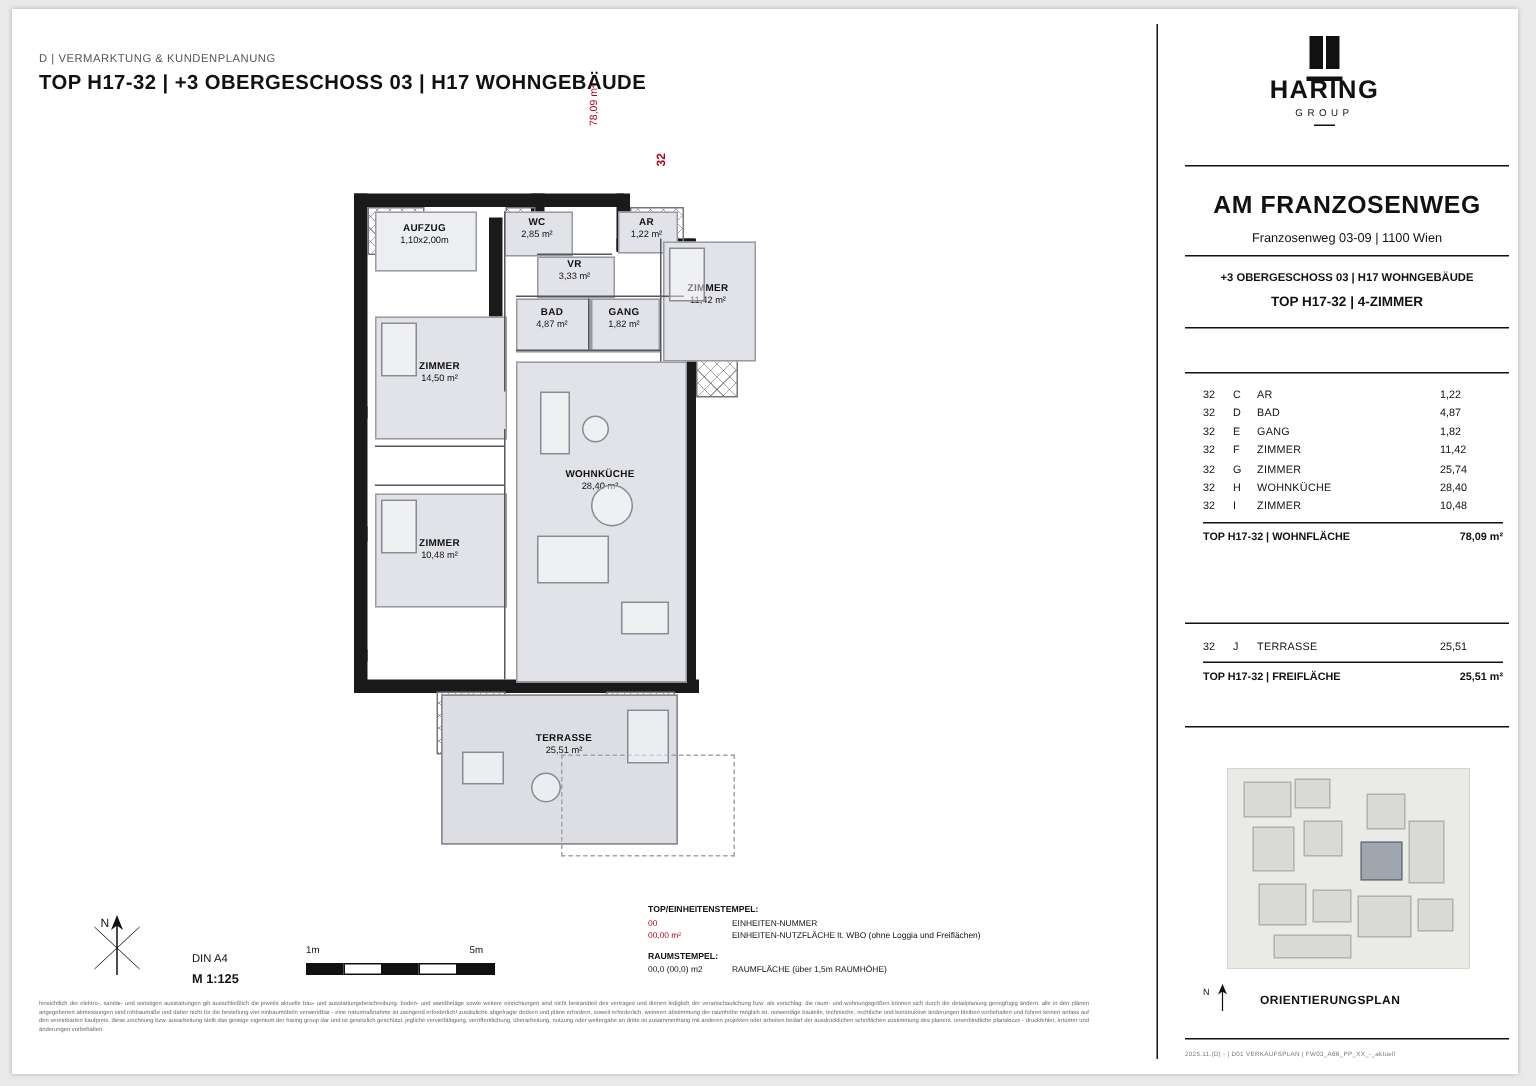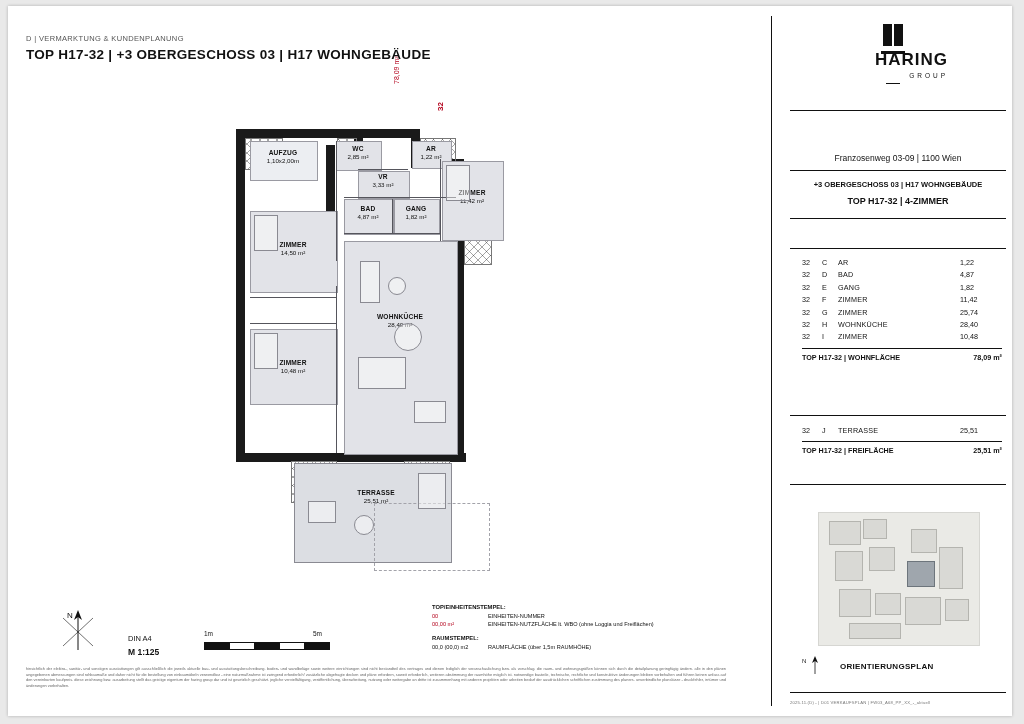--- a/index.html
+++ b/index.html
@@ -55,21 +55,21 @@
   
   .legend{position:absolute;left:424px;top:597px;width:290px;font-size:5.6px;color:#111;line-height:1.5;}
   .legend .t{font-weight:bold;font-size:5.8px;}
   .legend .red{color:#b3001b;}
   .legend .row{display:flex;}
   .legend .c1{width:56px;}
   .disclaimer{position:absolute;left:18px;top:660px;width:700px;font-size:3.9px;color:#666;line-height:1.45;text-align:justify;}
 
   
   .right{position:absolute;left:772px;top:0;width:236px;height:710px;}
-  .logo{position:absolute;left:58px;top:18px;width:110px;text-align:right;}
+  .logo{position:absolute;left:48px;top:18px;width:110px;text-align:center;}
   .logo .mark{display:flex;justify-content:center;gap:2px;margin-bottom:4px;}
   .logo .mark i{display:block;width:9px;height:22px;background:#111;}
   .logo .bar{position:absolute;left:50%;top:27px;transform:translateX(-50%);width:24px;height:3px;background:#111;}
   .logo .name{font-size:17px;font-weight:bold;letter-spacing:1px;color:#111;}
   .logo .grp{font-size:6.5px;letter-spacing:3px;color:#111;margin-top:2px;}
   .logo .ul{width:14px;height:1px;background:#111;margin:4px auto 0;}
   .rline{position:absolute;left:10px;width:216px;height:1px;background:#111;}
   .proj{position:absolute;left:10px;top:122px;width:216px;text-align:center;font-size:16.5px;font-weight:bold;letter-spacing:.4px;color:#111;}
   .addr{position:absolute;left:10px;top:147px;width:216px;text-align:center;font-size:8.5px;color:#111;}
   .meta1{position:absolute;left:10px;top:174px;width:216px;text-align:center;font-size:7.5px;font-weight:bold;color:#111;}
@@ -272,20 +272,21 @@
           <i></i>
         </div>
       <div class="bar"></div>
       <div class="name">HARING</div>
       <div class="grp">GROUP</div>
       <div class="ul"></div>
     </div>
 
     <div class="rline" style="top:104px;"></div>
 
+    <div class="proj">AM FRANZOSENWEG</div>
     <div class="addr">Franzosenweg 03-09 | 1100 Wien</div>
 
     <div class="rline" style="top:164px;"></div>
 
     <div class="meta1">+3 OBERGESCHOSS 03 | H17 WOHNGEBÄUDE</div>
     <div class="meta2">TOP H17-32 | 4-ZIMMER</div>
 
     <div class="rline" style="top:212px;"></div>
     <div class="rline" style="top:242px;"></div>
 

